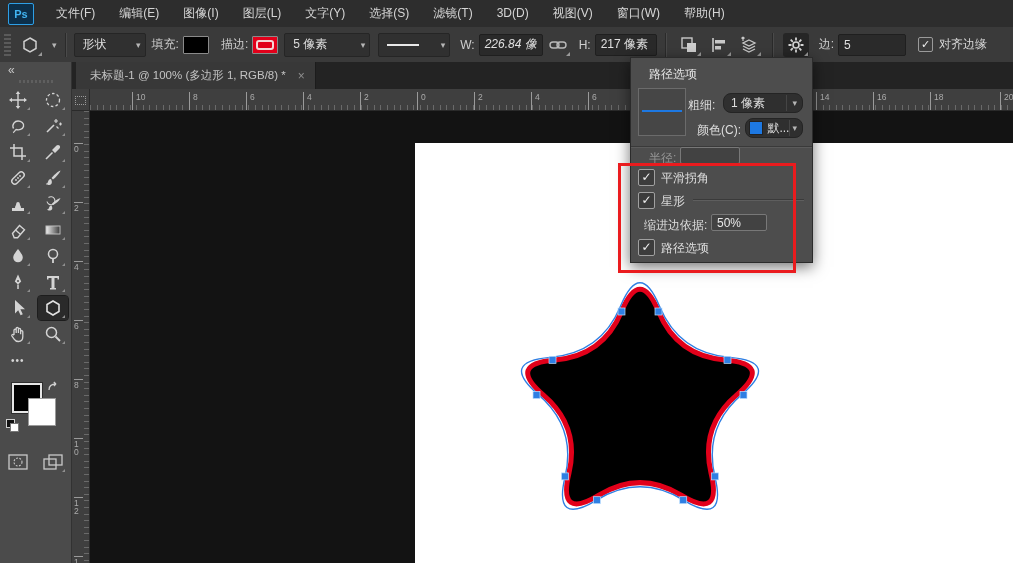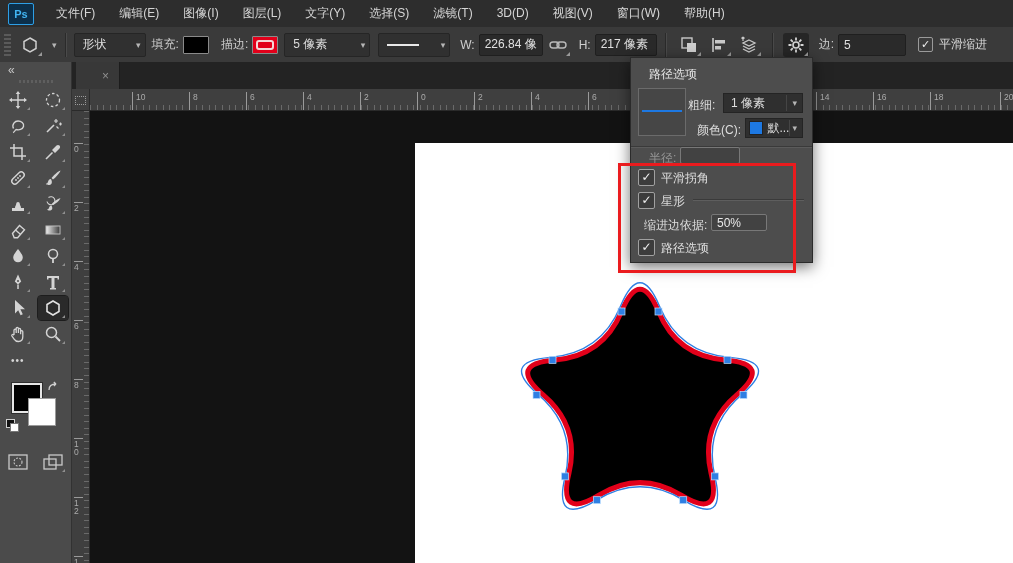--- a/index.html
+++ b/index.html
@@ -80,21 +80,21 @@
   .canvas-white{left:415px;top:143px;width:598px;height:420px;background:#ffffff;}
   .star-svg{left:90px;top:111px;pointer-events:none;}
 
   
   .panel{left:630px;top:57px;width:183px;height:206px;background:#4d4d4d;border:1px solid #2b2b2b;
          box-shadow:0 4px 14px rgba(0,0,0,.55);box-sizing:border-box;z-index:10;}
   .panel-title{position:absolute;left:18px;top:8px;color:#e2e2e2;}
   .preview-box{position:absolute;left:7px;top:30px;width:46px;height:46px;background:#464646;border:1px solid #6b6b6b;}
   .preview-line{position:absolute;left:3px;right:3px;top:21px;height:2px;}
   .p-label{position:absolute;color:#dedede;white-space:nowrap;}
-  .p-drop{position:absolute;height:20px;background:#2f2f2f;border:1px solid #242424;border-radius:0;
+  .p-drop{position:absolute;height:20px;background:#2f2f2f;border:1px solid #242424;border-radius:8px;
           display:flex;align-items:center;color:#dedede;padding:0 2px 0 7px;box-sizing:border-box;}
   .p-drop .chev{border-left:1px solid #454545;padding:3px 3px 3px 5px;margin-left:auto;}
   .colorchip{width:17px;height:12px;border:1px solid #222;margin-right:4px;}
   .p-div{position:absolute;left:0;right:0;height:1px;background:#3a3a3a;box-shadow:0 1px 0 #5b5b5b;}
   .p-field{position:absolute;height:17px;background:#424242;border:1px solid #787878;border-radius:2px;
            color:#e8e8e8;display:flex;align-items:center;padding:0 5px;box-sizing:border-box;}
   .p-check{position:absolute;width:15px;height:15px;background:#3c3c3c;border:1px solid #a0a0a0;border-radius:2px;
            color:#f2f2f2;font-size:12px;line-height:14px;text-align:center;font-weight:bold;}
   .dim{color:#949494;}
   .star-div{position:absolute;height:1px;background:#3a3a3a;box-shadow:0 1px 0 #5e5e5e;}
@@ -142,21 +142,21 @@
       </div>
     <div class="dropdown" style="width:72px;margin-left:6px;">
       <span>5 像素</span>
       <span class="chev" style="margin-left:auto;">▾</span>
     </div>
     <div class="dropdown" style="width:58px;margin-left:8px;">
       <div style="width:32px;height:2px;background:#e8e8e8;"></div>
       <span class="chev" style="margin-left:auto;">▾</span>
     </div>
     <span class="opt-label" style="margin-left:10px;">W:</span>
-    <div class="field" style="width:52px;">
+    <div class="field" style="width:52px;font-style:italic;">
         <span>226.84 像</span>
       </div>
     <div class="iconbtn" style="margin:0 2px;">
       <svg width="18" height="12" viewBox="0 0 18 12">
           <rect x="1" y="3" width="9" height="6" rx="3" fill="none" stroke="#b9b9b9" stroke-width="1.4"></rect>
           <rect x="8" y="3" width="9" height="6" rx="3" fill="none" stroke="#b9b9b9" stroke-width="1.4"></rect>
         </svg>
     </div>
     <span class="opt-label">H:</span>
     <div class="field" style="width:50px;">
@@ -190,25 +190,26 @@
           <g stroke="#d6d6d6" stroke-width="1.8">
             <path d="M9 1.5v3M9 13.5v3M1.5 9h3M13.5 9h3M3.7 3.7l2.1 2.1M12.2 12.2l2.1 2.1M14.3 3.7l-2.1 2.1M5.8 12.2l-2.1 2.1"></path>
           </g>
         </svg>
     </div>
     <span class="opt-label" style="margin-left:8px;">边:</span>
     <div class="field" style="width:56px;">
         <span>5</span>
       </div>
     <div class="checkbox" style="margin:0 6px 0 12px;"><span>✓</span></div>
-    <span>平滑缩进</span>
+    <span>对齐边缘</span>
   </div>
 
   <div class="tabbar abs">
     <div class="tab">
+      <span>未标题-1 @ 100% (多边形 1, RGB/8) *</span>
       <span class="tab-close">×</span>
     </div>
   </div>
 
   <div class="toolbar abs">
     <div class="tb-collapse">«</div>
     <div class="tb-grip"></div>
 
     <div class="tool-row">
       <div class="tool">

